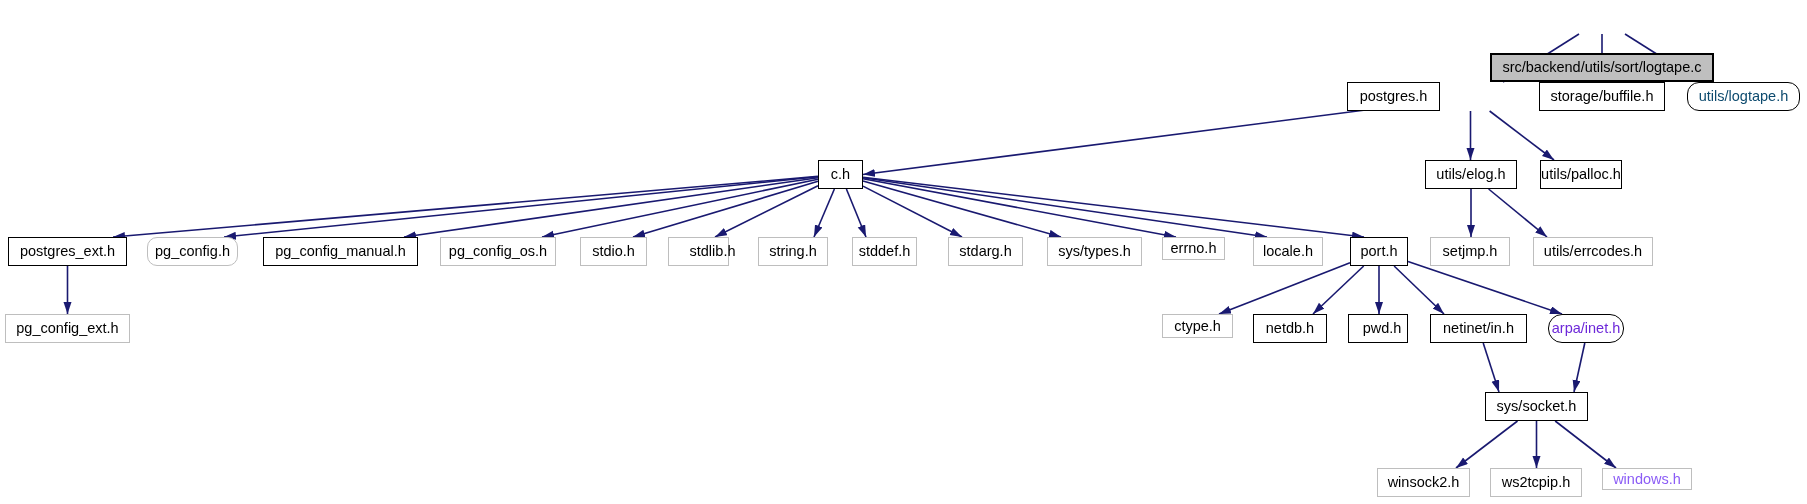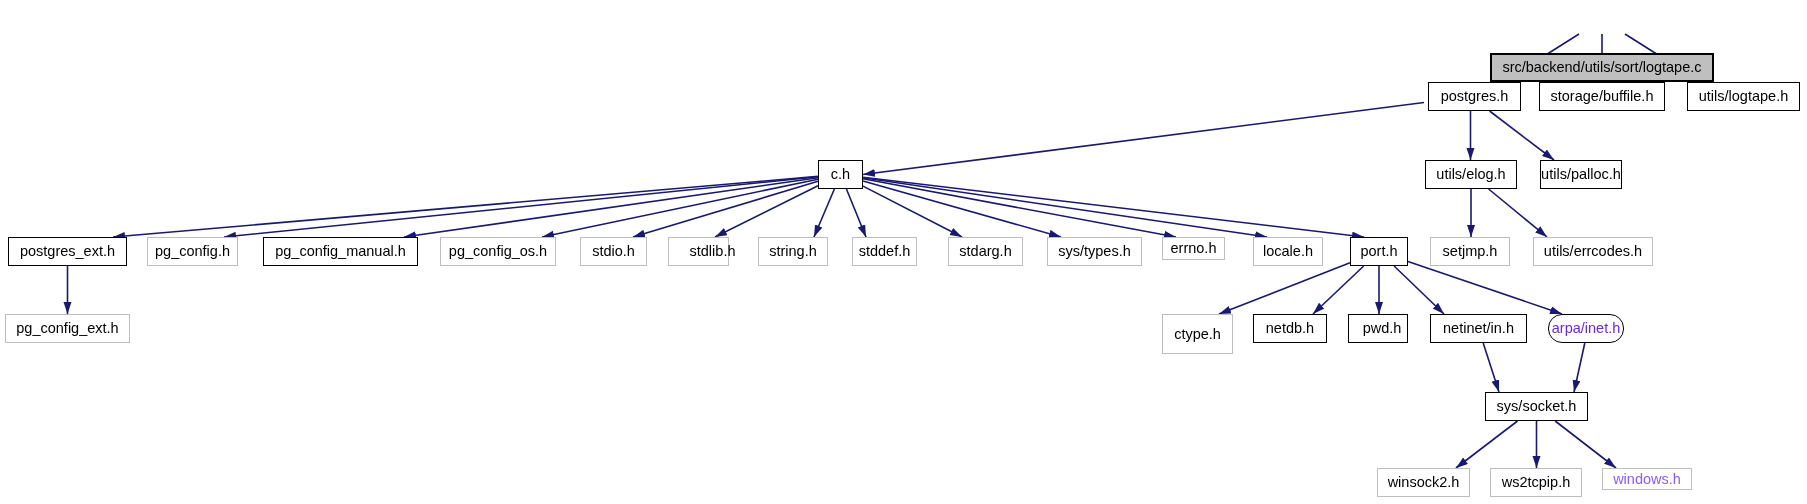--- a/index.html
+++ b/index.html
@@ -84,43 +84,43 @@
         <line x1="1408.0" y1="261.4" x2="1562.0" y2="314.0" stroke="#191970" stroke-width="1.6" marker-end="url(#arw)"></line>
         <line x1="1483.2" y1="343.0" x2="1499.0" y2="392.0" stroke="#191970" stroke-width="1.6" marker-end="url(#arw)"></line>
         <line x1="1584.8" y1="343.0" x2="1574.0" y2="392.0" stroke="#191970" stroke-width="1.6" marker-end="url(#arw)"></line>
         <line x1="1517.5" y1="421.0" x2="1456.0" y2="468.0" stroke="#191970" stroke-width="1.6" marker-end="url(#arw)"></line>
         <line x1="1536.5" y1="421.0" x2="1536.5" y2="468.0" stroke="#191970" stroke-width="1.6" marker-end="url(#arw)"></line>
         <line x1="1555.2" y1="421.0" x2="1616.0" y2="468.0" stroke="#191970" stroke-width="1.6" marker-end="url(#arw)"></line>
       </g>
   </svg>
   <div>
       <div class="node root" style="left: 1490px; top: 5px; width: 224px; height: 29px; background: rgb(191, 191, 191); border-color: rgb(0, 0, 0); color: rgb(0, 0, 0); margin-top: 48px;">src/backend/utils/sort/logtape.c</div>
-      <div class="node strong" style="left: 1428px; top: 82px; width: 93px; height: 29px; border-color: rgb(0, 0, 0); color: rgb(0, 0, 0);">postgres.h</div>
+      <div class="node strong" style="left: 1347px; top: 82px; width: 93px; height: 29px; border-color: rgb(0, 0, 0); color: rgb(0, 0, 0);">postgres.h</div>
       <div class="node strong" style="left: 1539px; top: 82px; width: 126px; height: 29px; border-color: rgb(0, 0, 0); color: rgb(0, 0, 0);">storage/buffile.h</div>
-      <div class="node strong" style="left: 1687px; top: 82px; width: 113px; height: 29px; border-color: rgb(0, 0, 0); color: #000000;">utils/logtape.h</div>
+      <div class="node strong" style="left: 1687px; top: 82px; width: 113px; height: 29px; border-color: rgb(0, 0, 0); color: #0c4a6e; border-radius: 12px;">utils/logtape.h</div>
       <div class="node strong" style="left: 818px; top: 160px; width: 45px; height: 29px; border-color: rgb(0, 0, 0); color: rgb(0, 0, 0);">c.h</div>
       <div class="node strong" style="left: 1425px; top: 160px; width: 92px; height: 29px; border-color: rgb(0, 0, 0); color: rgb(0, 0, 0);">utils/elog.h</div>
       <div class="node strong" style="left: 1540px; top: 160px; width: 82px; height: 29px; border-color: rgb(0, 0, 0); color: rgb(0, 0, 0);">utils/palloc.h</div>
       <div class="node strong" style="left: 8px; top: 237px; width: 119px; height: 29px; border-color: rgb(0, 0, 0); color: rgb(0, 0, 0);">postgres_ext.h</div>
-      <div class="node plain" style="left: 147px; top: 237px; width: 91px; height: 29px; border-color: rgb(190, 190, 190); color: rgb(0, 0, 0);">pg_config.h</div>
+      <div class="node plain" style="left: 147px; top: 237px; width: 91px; height: 29px; border-color: rgb(190, 190, 190); color: rgb(0, 0, 0); border-radius: 10px;">pg_config.h</div>
       <div class="node strong" style="left: 263px; top: 237px; width: 155px; height: 29px; border-color: rgb(0, 0, 0); color: rgb(0, 0, 0);">pg_config_manual.h</div>
       <div class="node plain" style="left: 440px; top: 237px; width: 116px; height: 29px; border-color: rgb(190, 190, 190); color: rgb(0, 0, 0);">pg_config_os.h</div>
       <div class="node plain" style="left: 580px; top: 237px; width: 67px; height: 29px; border-color: rgb(190, 190, 190); color: rgb(0, 0, 0);">stdio.h</div>
       <div class="node plain" style="left: 668px; top: 237px; width: 61px; height: 29px; border-color: rgb(190, 190, 190); color: rgb(0, 0, 0); padding-left: 28px;">stdlib.h</div>
       <div class="node plain" style="left: 758px; top: 237px; width: 70px; height: 29px; border-color: rgb(190, 190, 190); color: rgb(0, 0, 0);">string.h</div>
       <div class="node plain" style="left: 852px; top: 237px; width: 65px; height: 29px; border-color: rgb(190, 190, 190); color: rgb(0, 0, 0);">stddef.h</div>
       <div class="node plain" style="left: 948px; top: 237px; width: 75px; height: 29px; border-color: rgb(190, 190, 190); color: rgb(0, 0, 0);">stdarg.h</div>
       <div class="node plain" style="left: 1047px; top: 237px; width: 95px; height: 29px; border-color: rgb(190, 190, 190); color: rgb(0, 0, 0);">sys/types.h</div>
       <div class="node plain" style="left: 1162px; top: 237px; width: 63px; height: 23px; border-color: rgb(190, 190, 190); color: rgb(0, 0, 0);">errno.h</div>
       <div class="node plain" style="left: 1253px; top: 237px; width: 70px; height: 29px; border-color: rgb(190, 190, 190); color: rgb(0, 0, 0);">locale.h</div>
       <div class="node strong" style="left: 1350px; top: 237px; width: 58px; height: 29px; border-color: rgb(0, 0, 0); color: rgb(0, 0, 0);">port.h</div>
       <div class="node plain" style="left: 1430px; top: 237px; width: 80px; height: 29px; border-color: rgb(190, 190, 190); color: rgb(0, 0, 0);">setjmp.h</div>
       <div class="node plain" style="left: 1533px; top: 237px; width: 120px; height: 29px; border-color: rgb(190, 190, 190); color: rgb(0, 0, 0);">utils/errcodes.h</div>
       <div class="node plain" style="left: 5px; top: 314px; width: 125px; height: 29px; border-color: rgb(190, 190, 190); color: rgb(0, 0, 0);">pg_config_ext.h</div>
-      <div class="node plain" style="left: 1162px; top: 314px; width: 71px; height: 40px; border-color: rgb(190, 190, 190); color: rgb(0, 0, 0);">ctype.h</div>
+      <div class="node plain" style="left: 1162px; top: 314px; width: 71px; height: 24px; border-color: rgb(190, 190, 190); color: rgb(0, 0, 0);">ctype.h</div>
       <div class="node strong" style="left: 1253px; top: 314px; width: 74px; height: 29px; border-color: rgb(0, 0, 0); color: rgb(0, 0, 0);">netdb.h</div>
       <div class="node strong" style="left: 1348px; top: 314px; width: 60px; height: 29px; border-color: rgb(0, 0, 0); color: rgb(0, 0, 0); padding-left: 8px;">pwd.h</div>
       <div class="node strong" style="left: 1430px; top: 314px; width: 97px; height: 29px; border-color: rgb(0, 0, 0); color: rgb(0, 0, 0);">netinet/in.h</div>
       <div class="node strong" style="left: 1548px; top: 314px; width: 76px; height: 29px; border-color: rgb(0, 0, 0); color: #6d28d9; border-radius: 14px;">arpa/inet.h</div>
       <div class="node strong" style="left: 1485px; top: 392px; width: 103px; height: 29px; border-color: rgb(0, 0, 0); color: rgb(0, 0, 0);">sys/socket.h</div>
       <div class="node plain" style="left: 1377px; top: 468px; width: 93px; height: 29px; border-color: rgb(190, 190, 190); color: rgb(0, 0, 0);">winsock2.h</div>
       <div class="node plain" style="left: 1490px; top: 468px; width: 92px; height: 29px; border-color: rgb(190, 190, 190); color: rgb(0, 0, 0);">ws2tcpip.h</div>
       <div class="node plain" style="left: 1602px; top: 468px; width: 90px; height: 22px; border-color: rgb(190, 190, 190); color: #8b5cf6;">windows.h</div>
     </div>
 </div>

